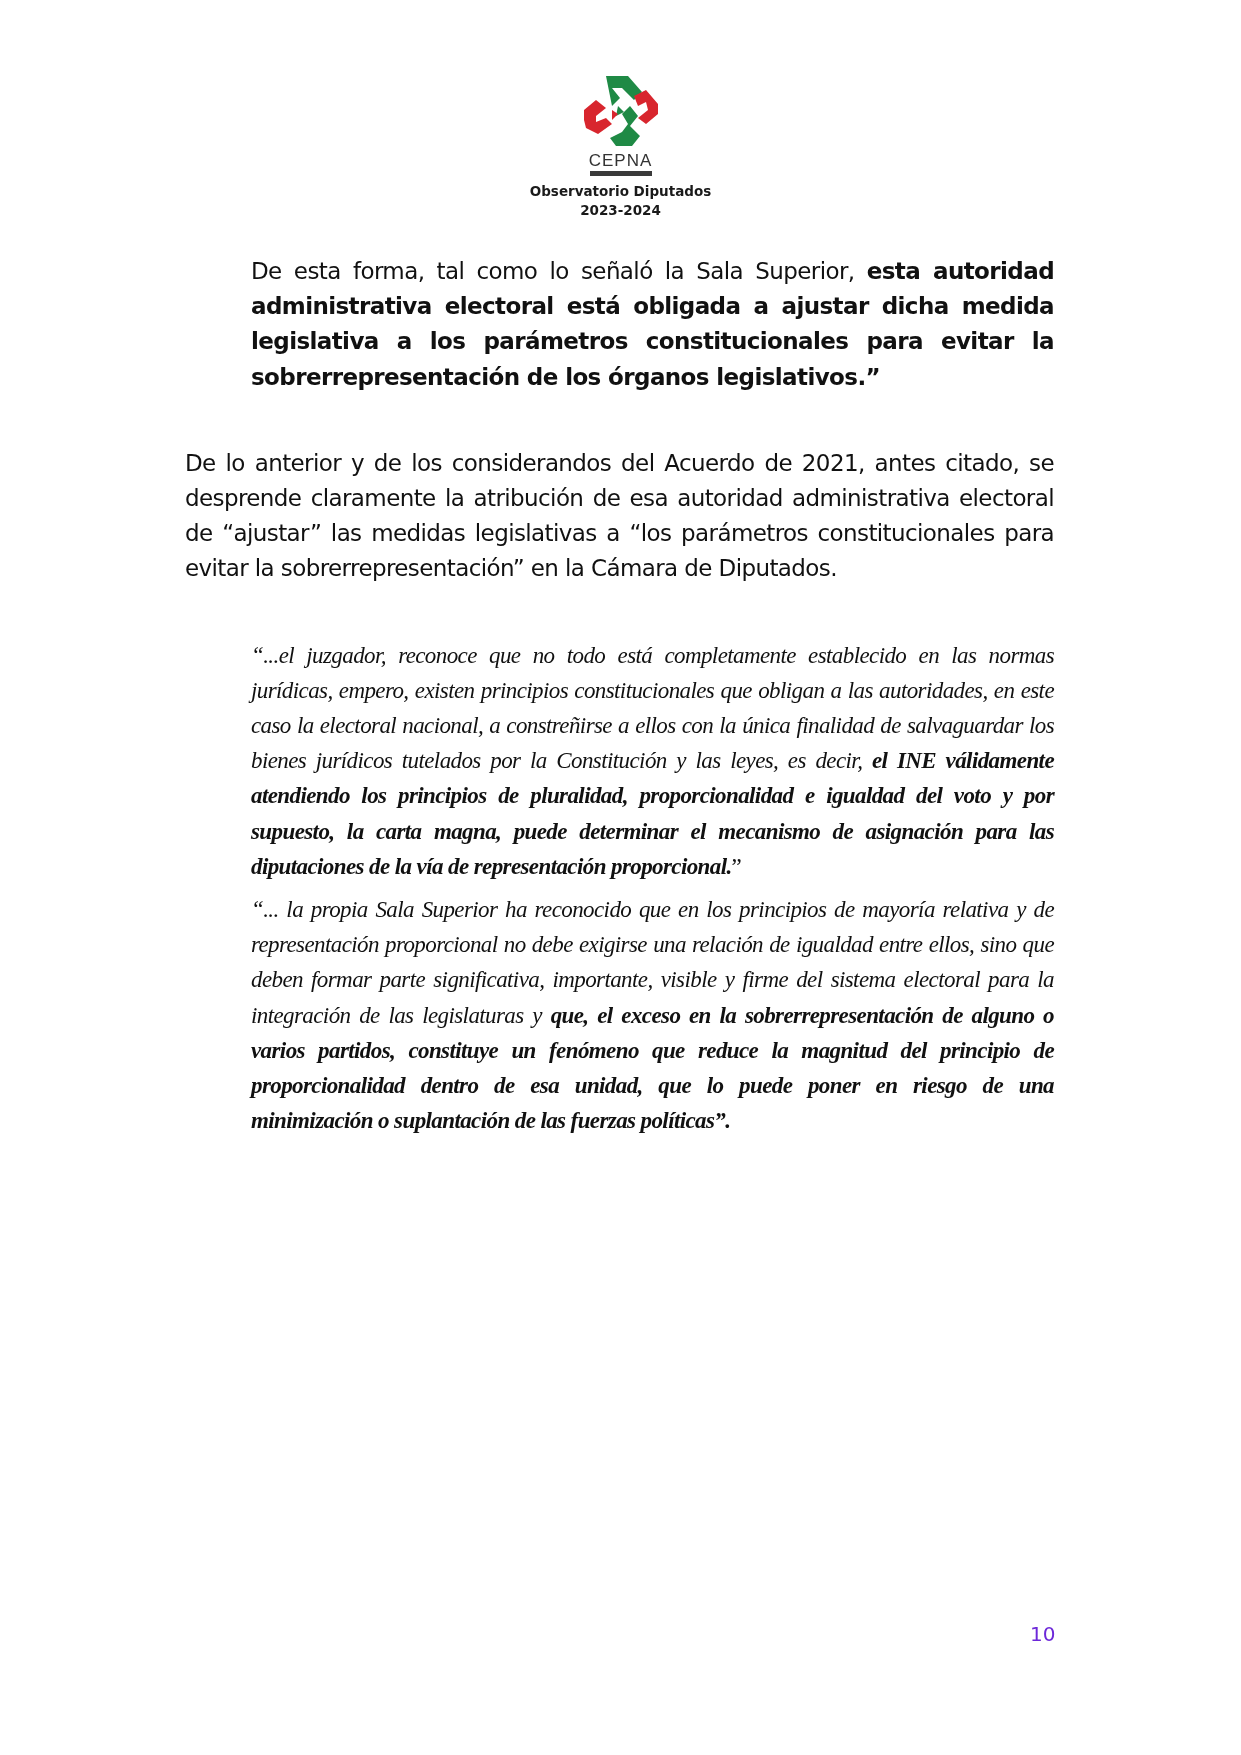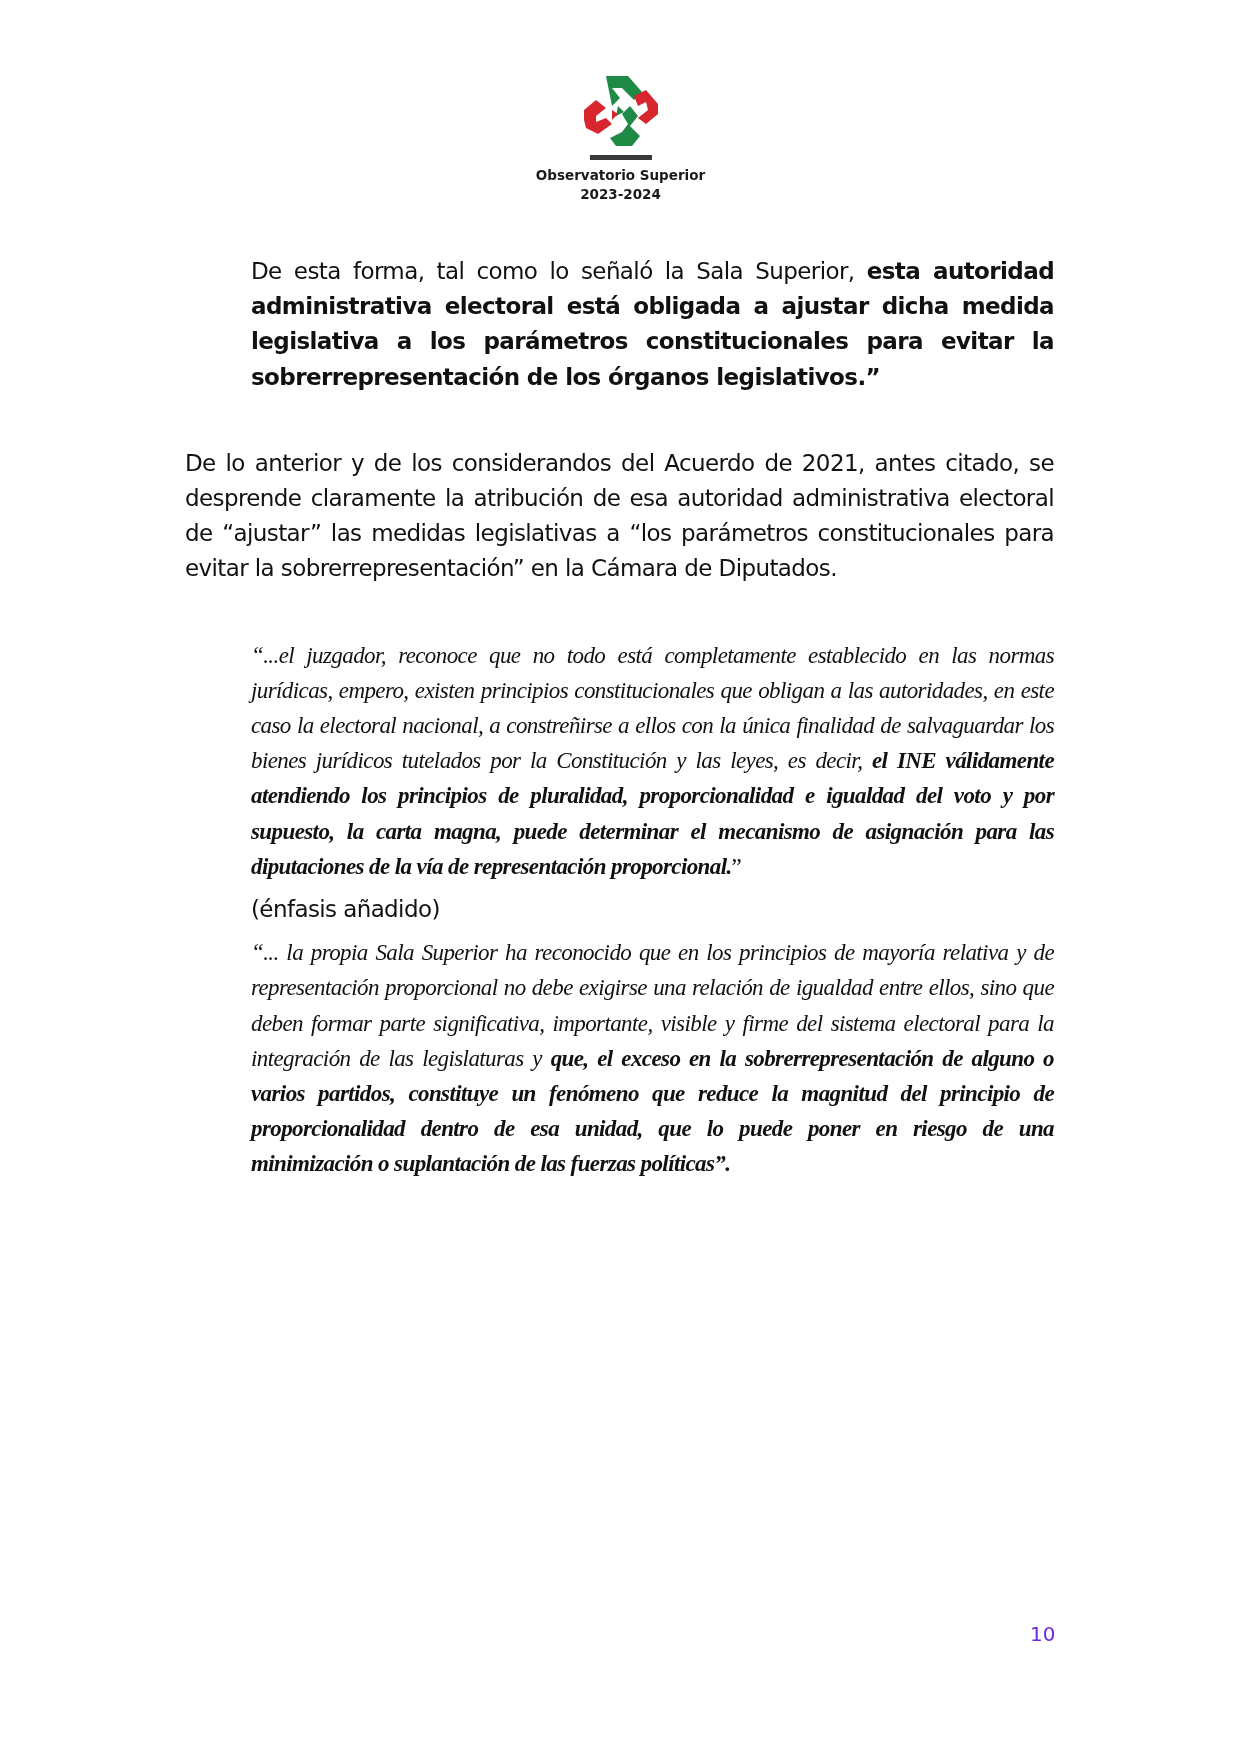--- a/index.html
+++ b/index.html
@@ -34,35 +34,35 @@
 
     <path d="M46 44 L54 36 L62 46 L54 56 L64 66 L56 76 L40 76 L34 68 L46 62 L52 54 Z" fill="#1f8a45"></path>
 
     <path d="M58 26 L70 20 L82 34 L82 44 L70 54 L62 48 L72 40 L70 32 L62 36 Z" fill="#d8262e"></path>
 
     <path d="M8 40 L20 30 L30 38 L20 46 L20 52 L30 48 L36 54 L22 64 L10 58 L8 50 Z" fill="#d8262e"></path>
 
     <path d="M42 36 L48 42 L40 46 Z" fill="#1f8a45"></path>
     <path d="M36 40 L42 44 L36 50 Z" fill="#d8262e"></path>
   </svg>
+  <div class="brand">CEPNA</div>
   <div class="brand-band"></div>
-  <div class="org">Observatorio Superior</div>
+  <div class="org">Observatorio Diputados</div>
   <div class="years">2023-2024</div>
 </div>
 
 <div class="content">
   <p class="indent">
     <span>De esta forma, tal como lo señaló la Sala Superior, </span><b>esta autoridad administrativa electoral está obligada a ajustar dicha medida legislativa a los parámetros constitucionales para evitar la sobrerrepresentación de los órganos legislativos.”</b>
   </p>
   <div class="gap"></div>
   <p>De lo anterior y de los considerandos del Acuerdo de 2021, antes citado, se desprende claramente la atribución de esa autoridad administrativa electoral de “ajustar” las medidas legislativas a “los parámetros constitucionales para evitar la sobrerrepresentación” en la Cámara de Diputados.</p>
   <div class="gap"></div>
   <p class="indent quote">
     <span>“...el juzgador, reconoce que no todo está completamente establecido en las normas jurídicas, empero, existen principios constitucionales que obligan a las autoridades, en este caso la electoral nacional, a constreñirse a ellos con la única finalidad de salvaguardar los bienes jurídicos tutelados por la Constitución y las leyes, es decir, </span><b>el INE válidamente atendiendo los principios de pluralidad, proporcionalidad e igualdad del voto y por supuesto, la carta magna, puede determinar el mecanismo de asignación para las diputaciones de la vía de representación proporcional.</b><span style="font-style:normal">”</span>
   </p>
-  <p class="indent" style="text-align:left">(énfasis añadido)</p>
   <p class="indent quote">
     <span>“... la propia Sala Superior ha reconocido que en los principios de mayoría relativa y de representación proporcional no debe exigirse una relación de igualdad entre ellos, sino que deben formar parte significativa, importante, visible y firme del sistema electoral para la integración de las legislaturas y </span><b>que, el exceso en la sobrerrepresentación de alguno o varios partidos, constituye un fenómeno que reduce la magnitud del principio de proporcionalidad dentro de esa unidad, que lo puede poner en riesgo de una minimización o suplantación de las fuerzas políticas”.</b>
   </p>
   <div class="gap"></div>
 </div>
 
 <div class="page-number">10</div>
 
 </body></html>

